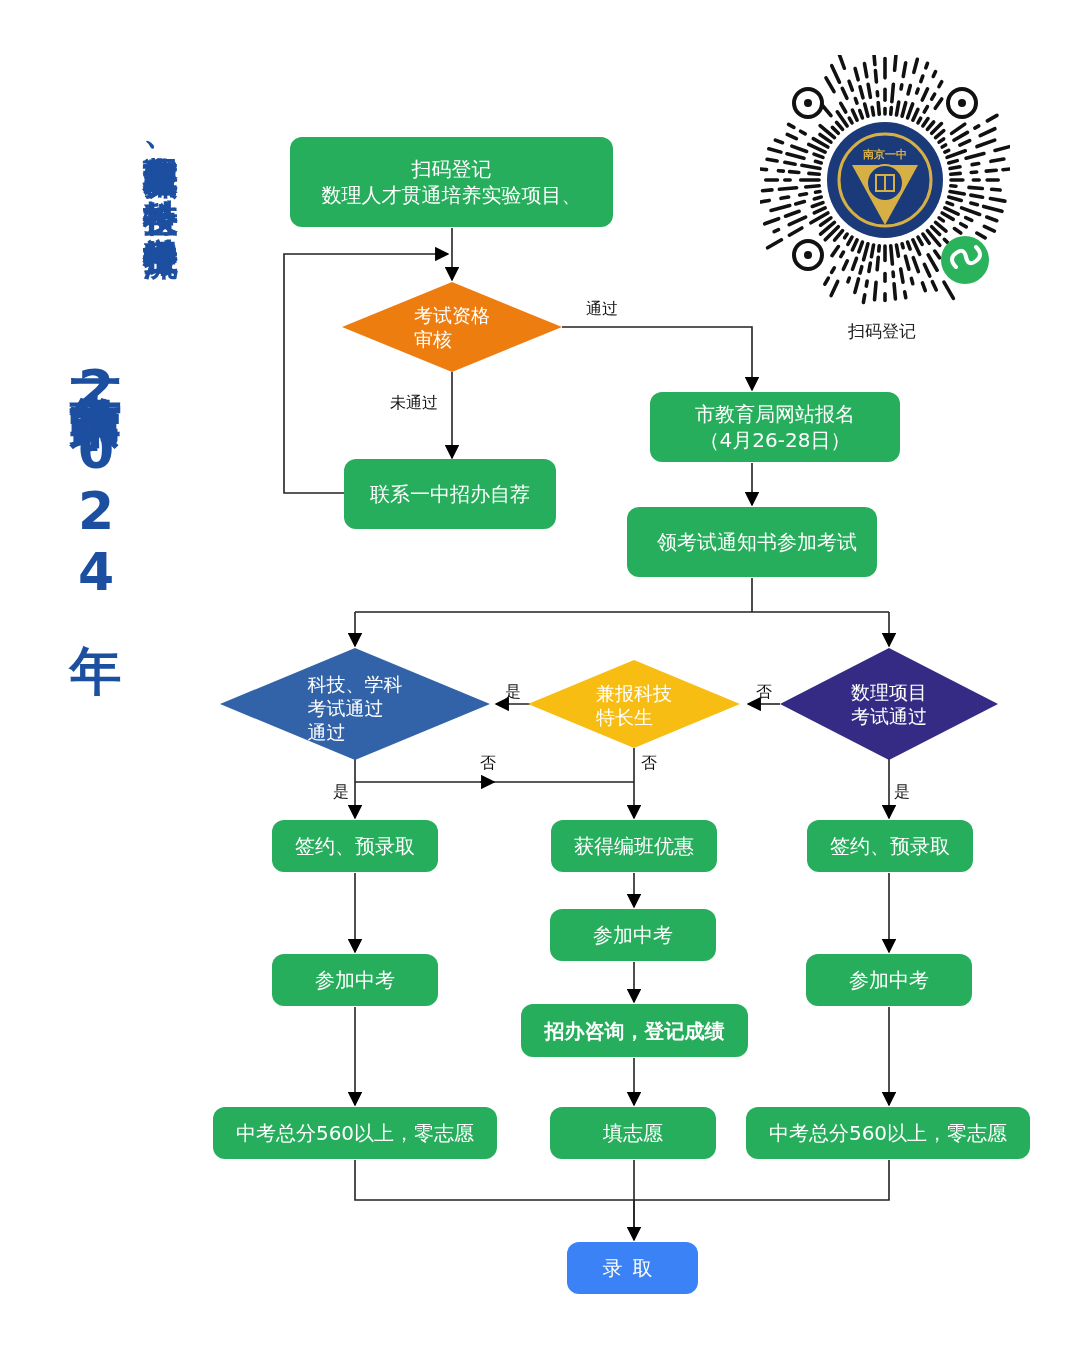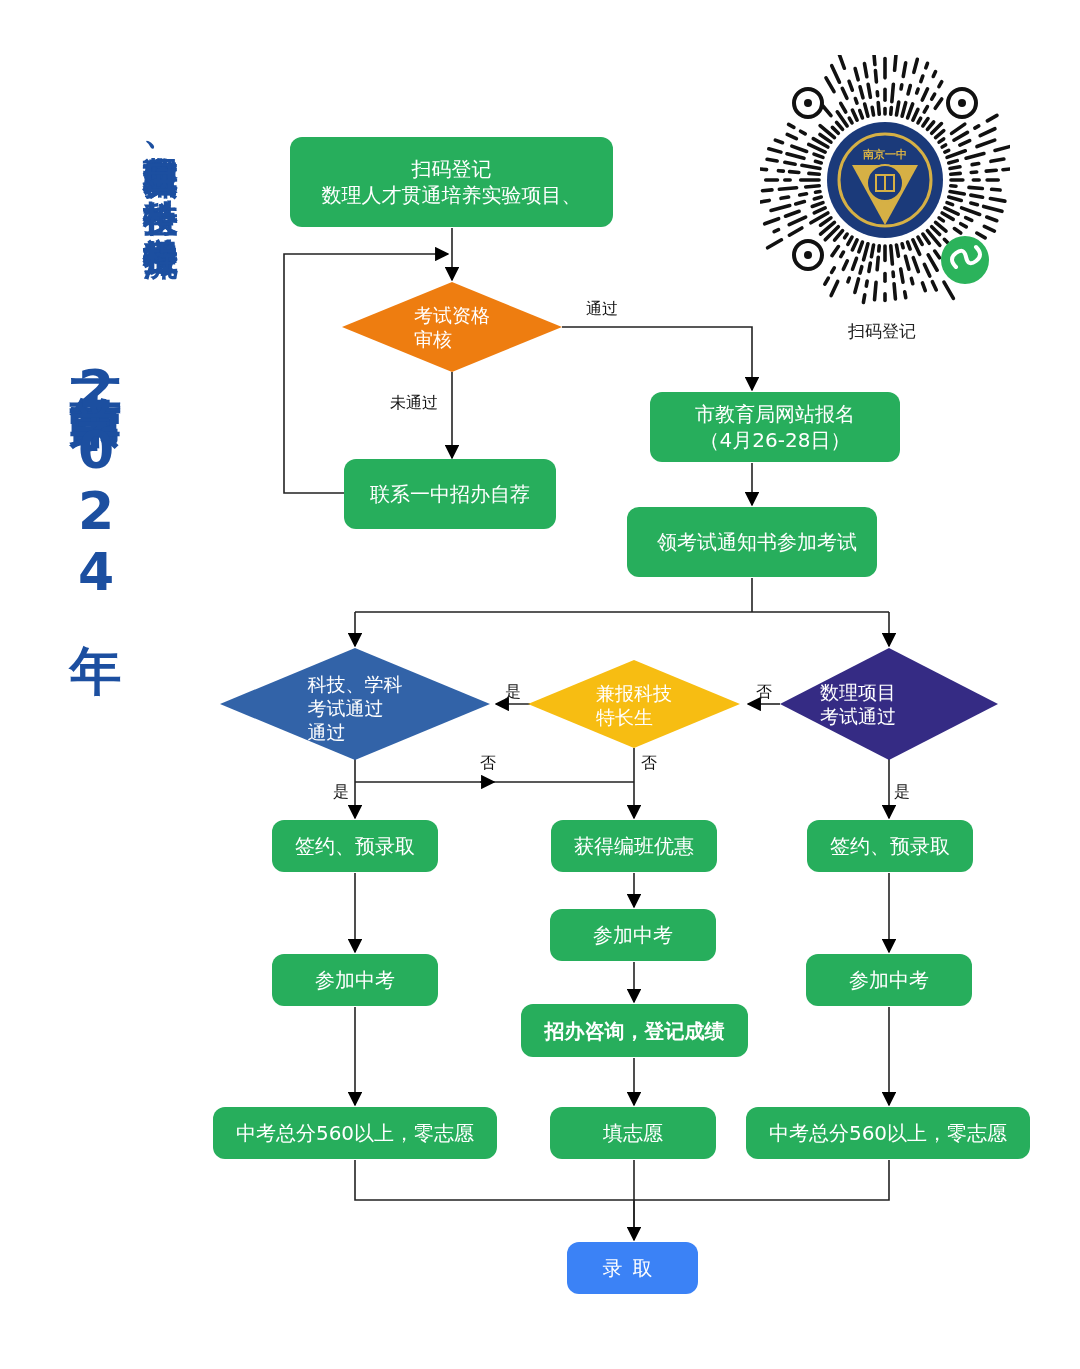--- a/index.html
+++ b/index.html
@@ -115,21 +115,21 @@
   </div>
 </div>
 
 <div class="dtext" style="left:574px;top:680px;width:120px;height:50px;">
   <div>
     <span class="line-cell">兼报科技</span>
     <span class="line-cell">特长生</span>
   </div>
 </div>
 
-<div class="dtext" style="left:798px;top:678px;width:120px;height:52px;">
+<div class="dtext" style="left:829px;top:678px;width:120px;height:52px;">
   <div>
     <span class="line-cell">数理项目</span>
     <span class="line-cell">考试通过</span>
   </div>
 </div>
 
 <div class="box" style="left:272px;top:820px;width:166px;height:52px;">签约、预录取</div>
 <div class="box" style="left:551px;top:820px;width:166px;height:52px;">获得编班优惠</div>
 <div class="box" style="left:807px;top:820px;width:166px;height:52px;">签约、预录取</div>
 

